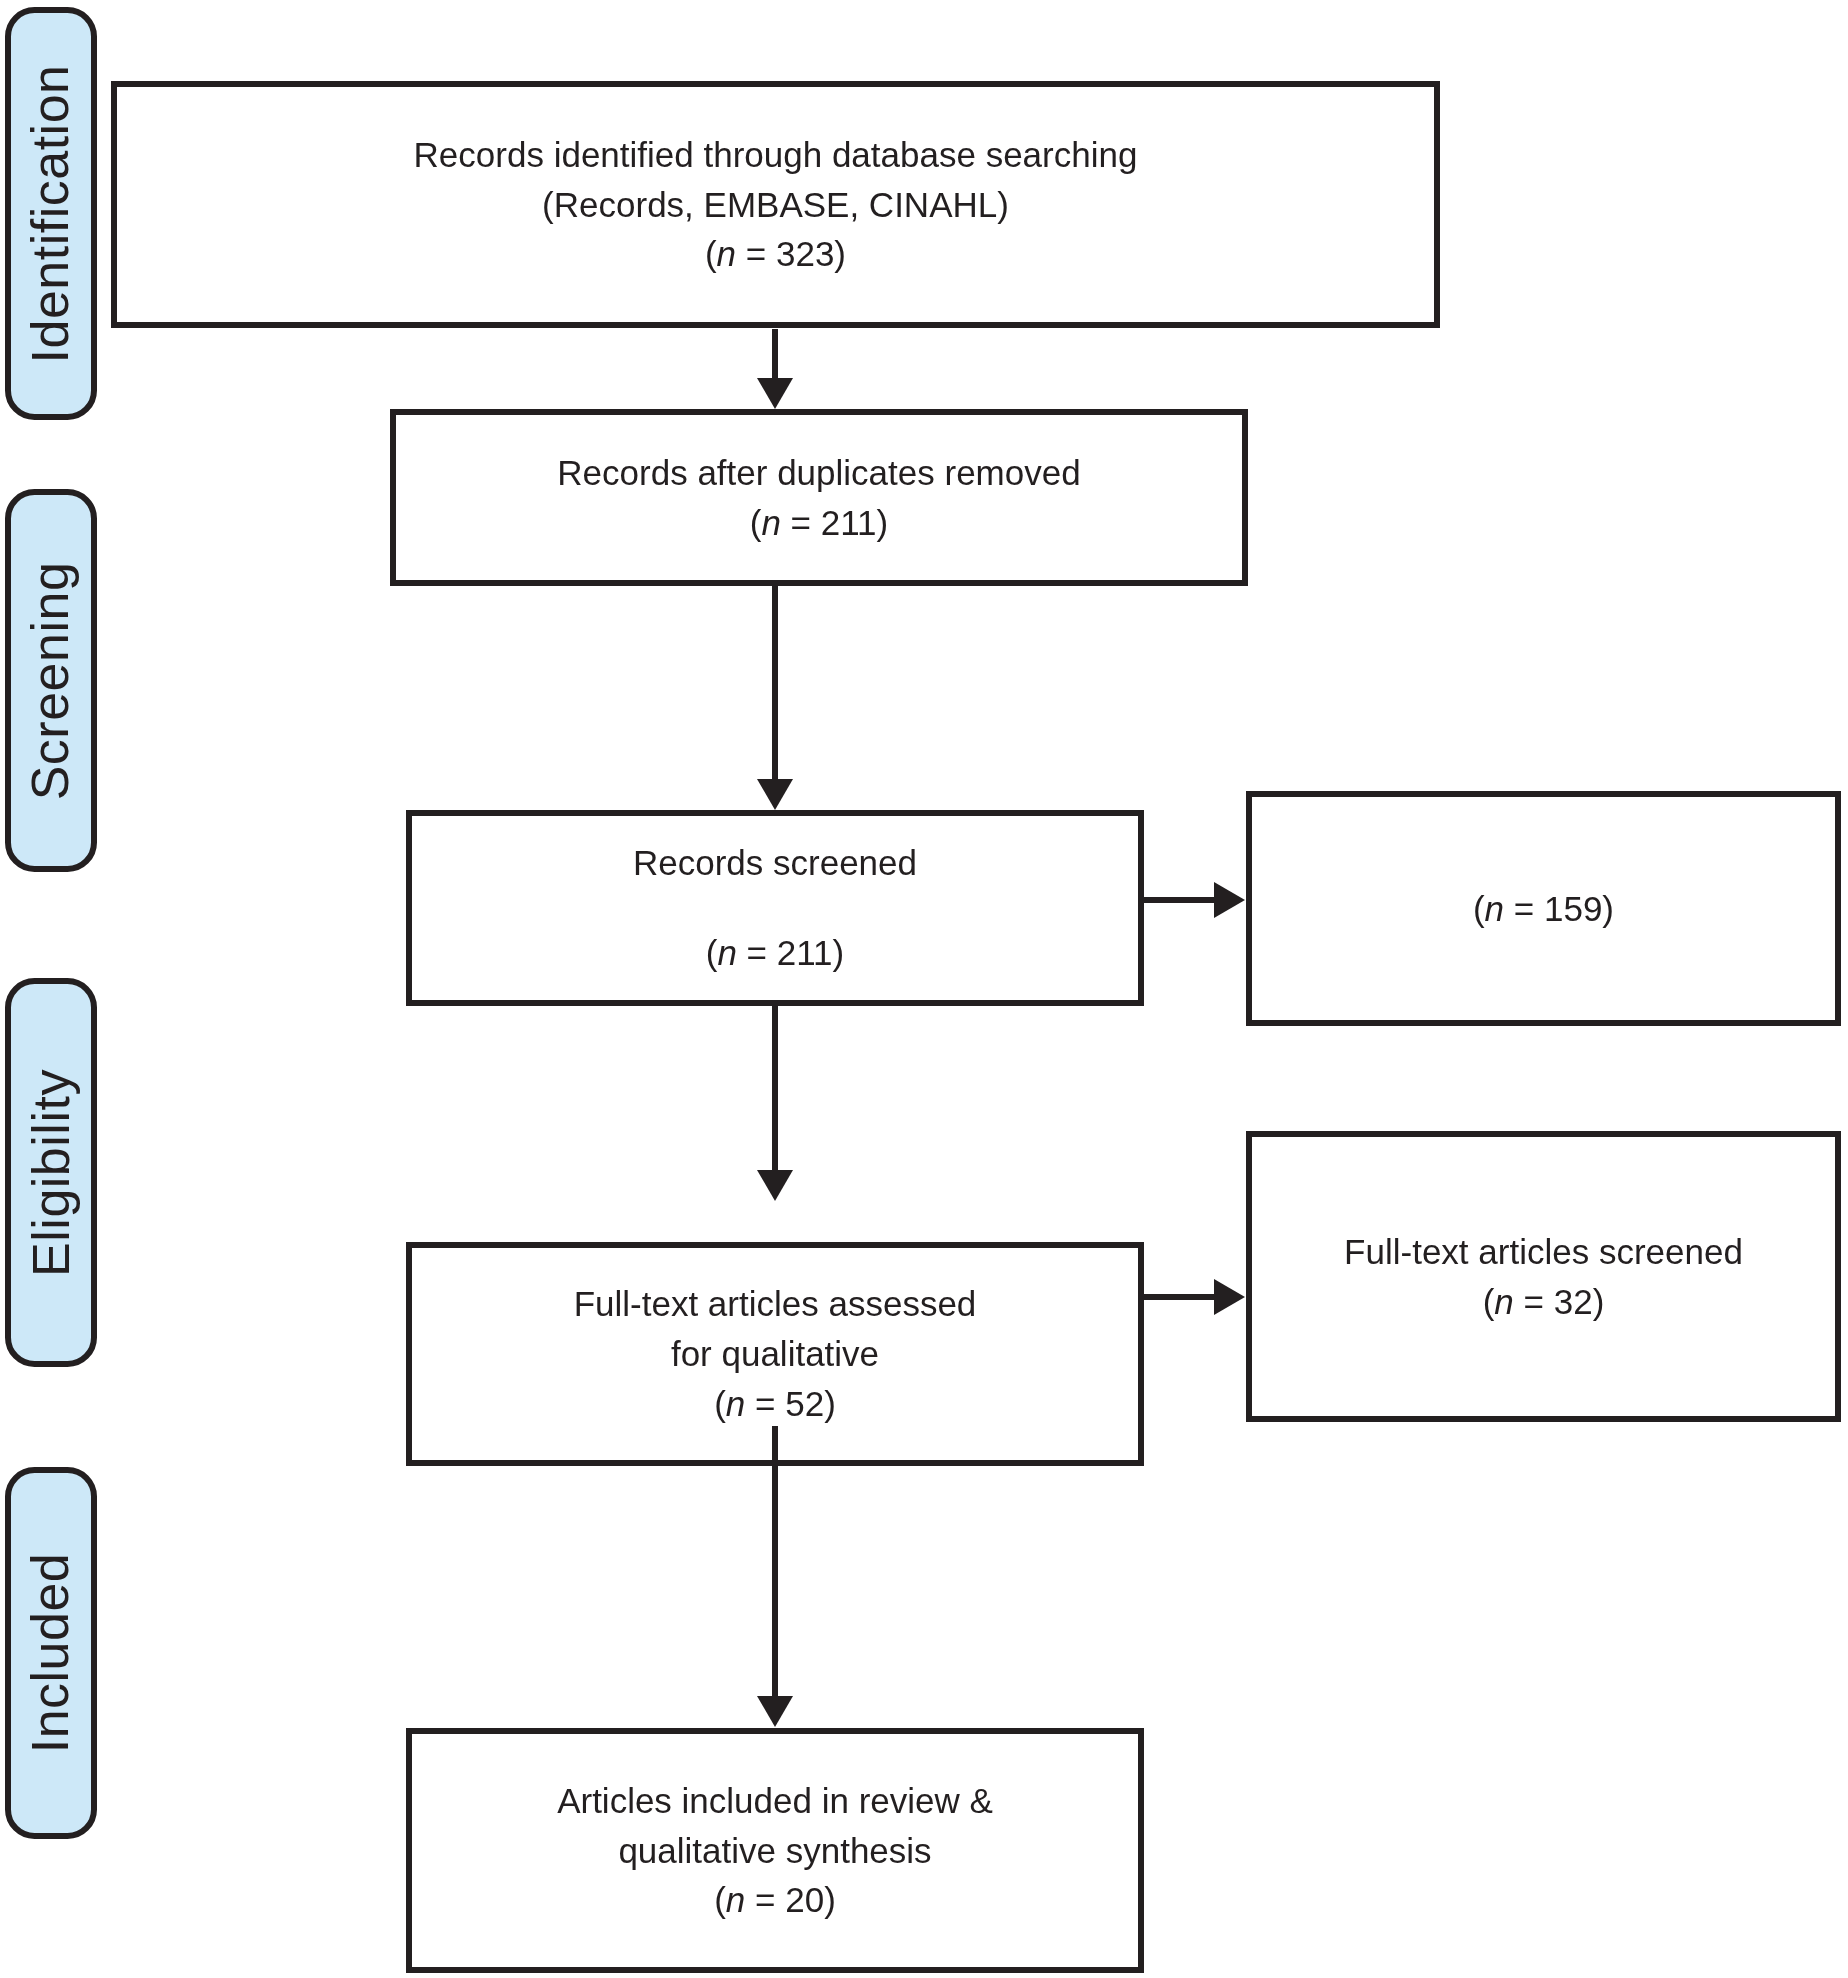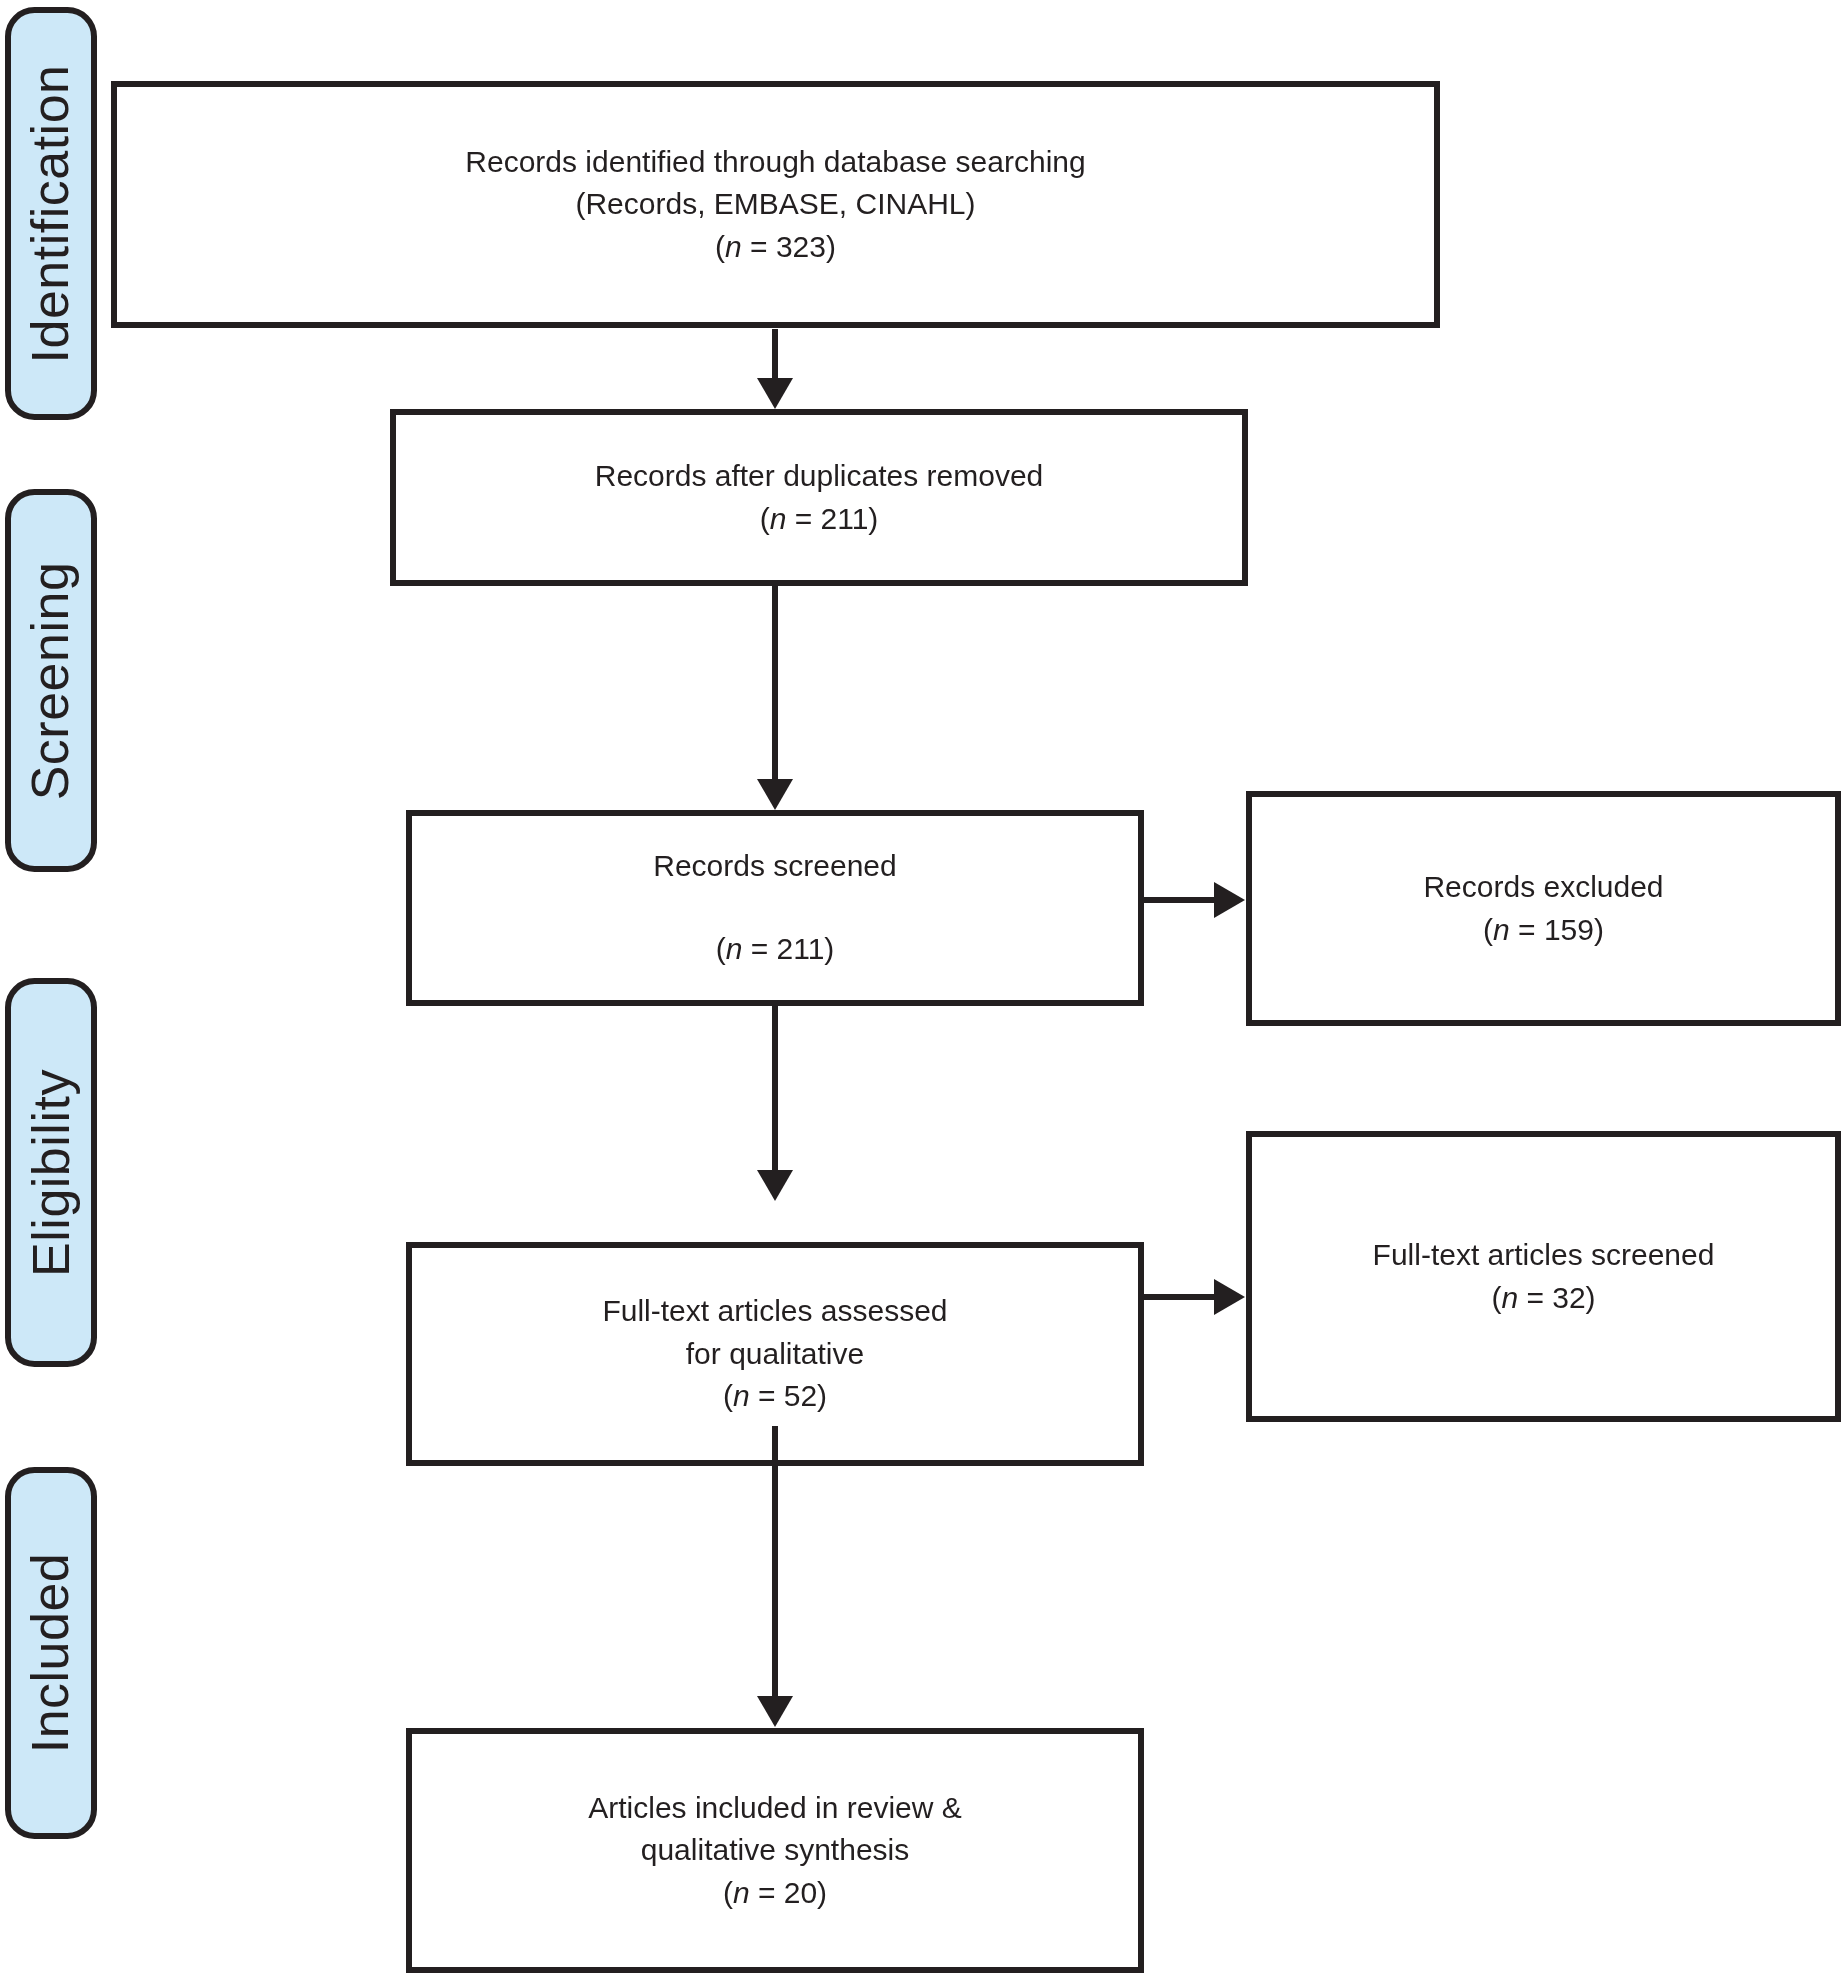--- a/index.html
+++ b/index.html
@@ -29,21 +29,21 @@
 
   
   .box {
     position: absolute;
     background: #ffffff;
     border: 6.5px solid #231f20;
     box-sizing: border-box;
     display: flex; flex-direction: column;
     align-items: center; justify-content: center;
     text-align: center;
-    font-size: 30px;
+    font-size: 35px;
     line-height: 1.42;
   }
   .box .box-line { display: block; }
   .box .count i { font-style: italic; }
 
   
   .varrow { position: absolute; width: 5.5px; background: #231f20; }
   .varrow::after {
     content: ""; position: absolute; left: 50%; bottom: -31px;
     transform: translateX(-50%);
@@ -102,21 +102,20 @@
     <span class="box-line count">(<i>n</i> = 52)</span>
   </div>
 
   <div class="box" style="left:406px; top:1728px; width:738px; height:245px;">
     <span class="box-line">Articles included in review &amp;</span>
     <span class="box-line">qualitative synthesis</span>
     <span class="box-line count">(<i>n</i> = 20)</span>
   </div>
 
   <div class="box" style="left:1246px; top:791px; width:595px; height:235px;">
-    <span class="box-line">Records excluded</span>
     <span class="box-line count">(<i>n</i> = 159)</span>
   </div>
 
   <div class="box" style="left:1246px; top:1131px; width:595px; height:291px;">
     <span class="box-line">Full-text articles screened</span>
     <span class="box-line count">(<i>n</i> = 32)</span>
   </div>
 
   <div class="varrow" style="left:772px; top:329px; height:49px;"></div>
   <div class="varrow" style="left:772px; top:586px; height:193px;"></div>

